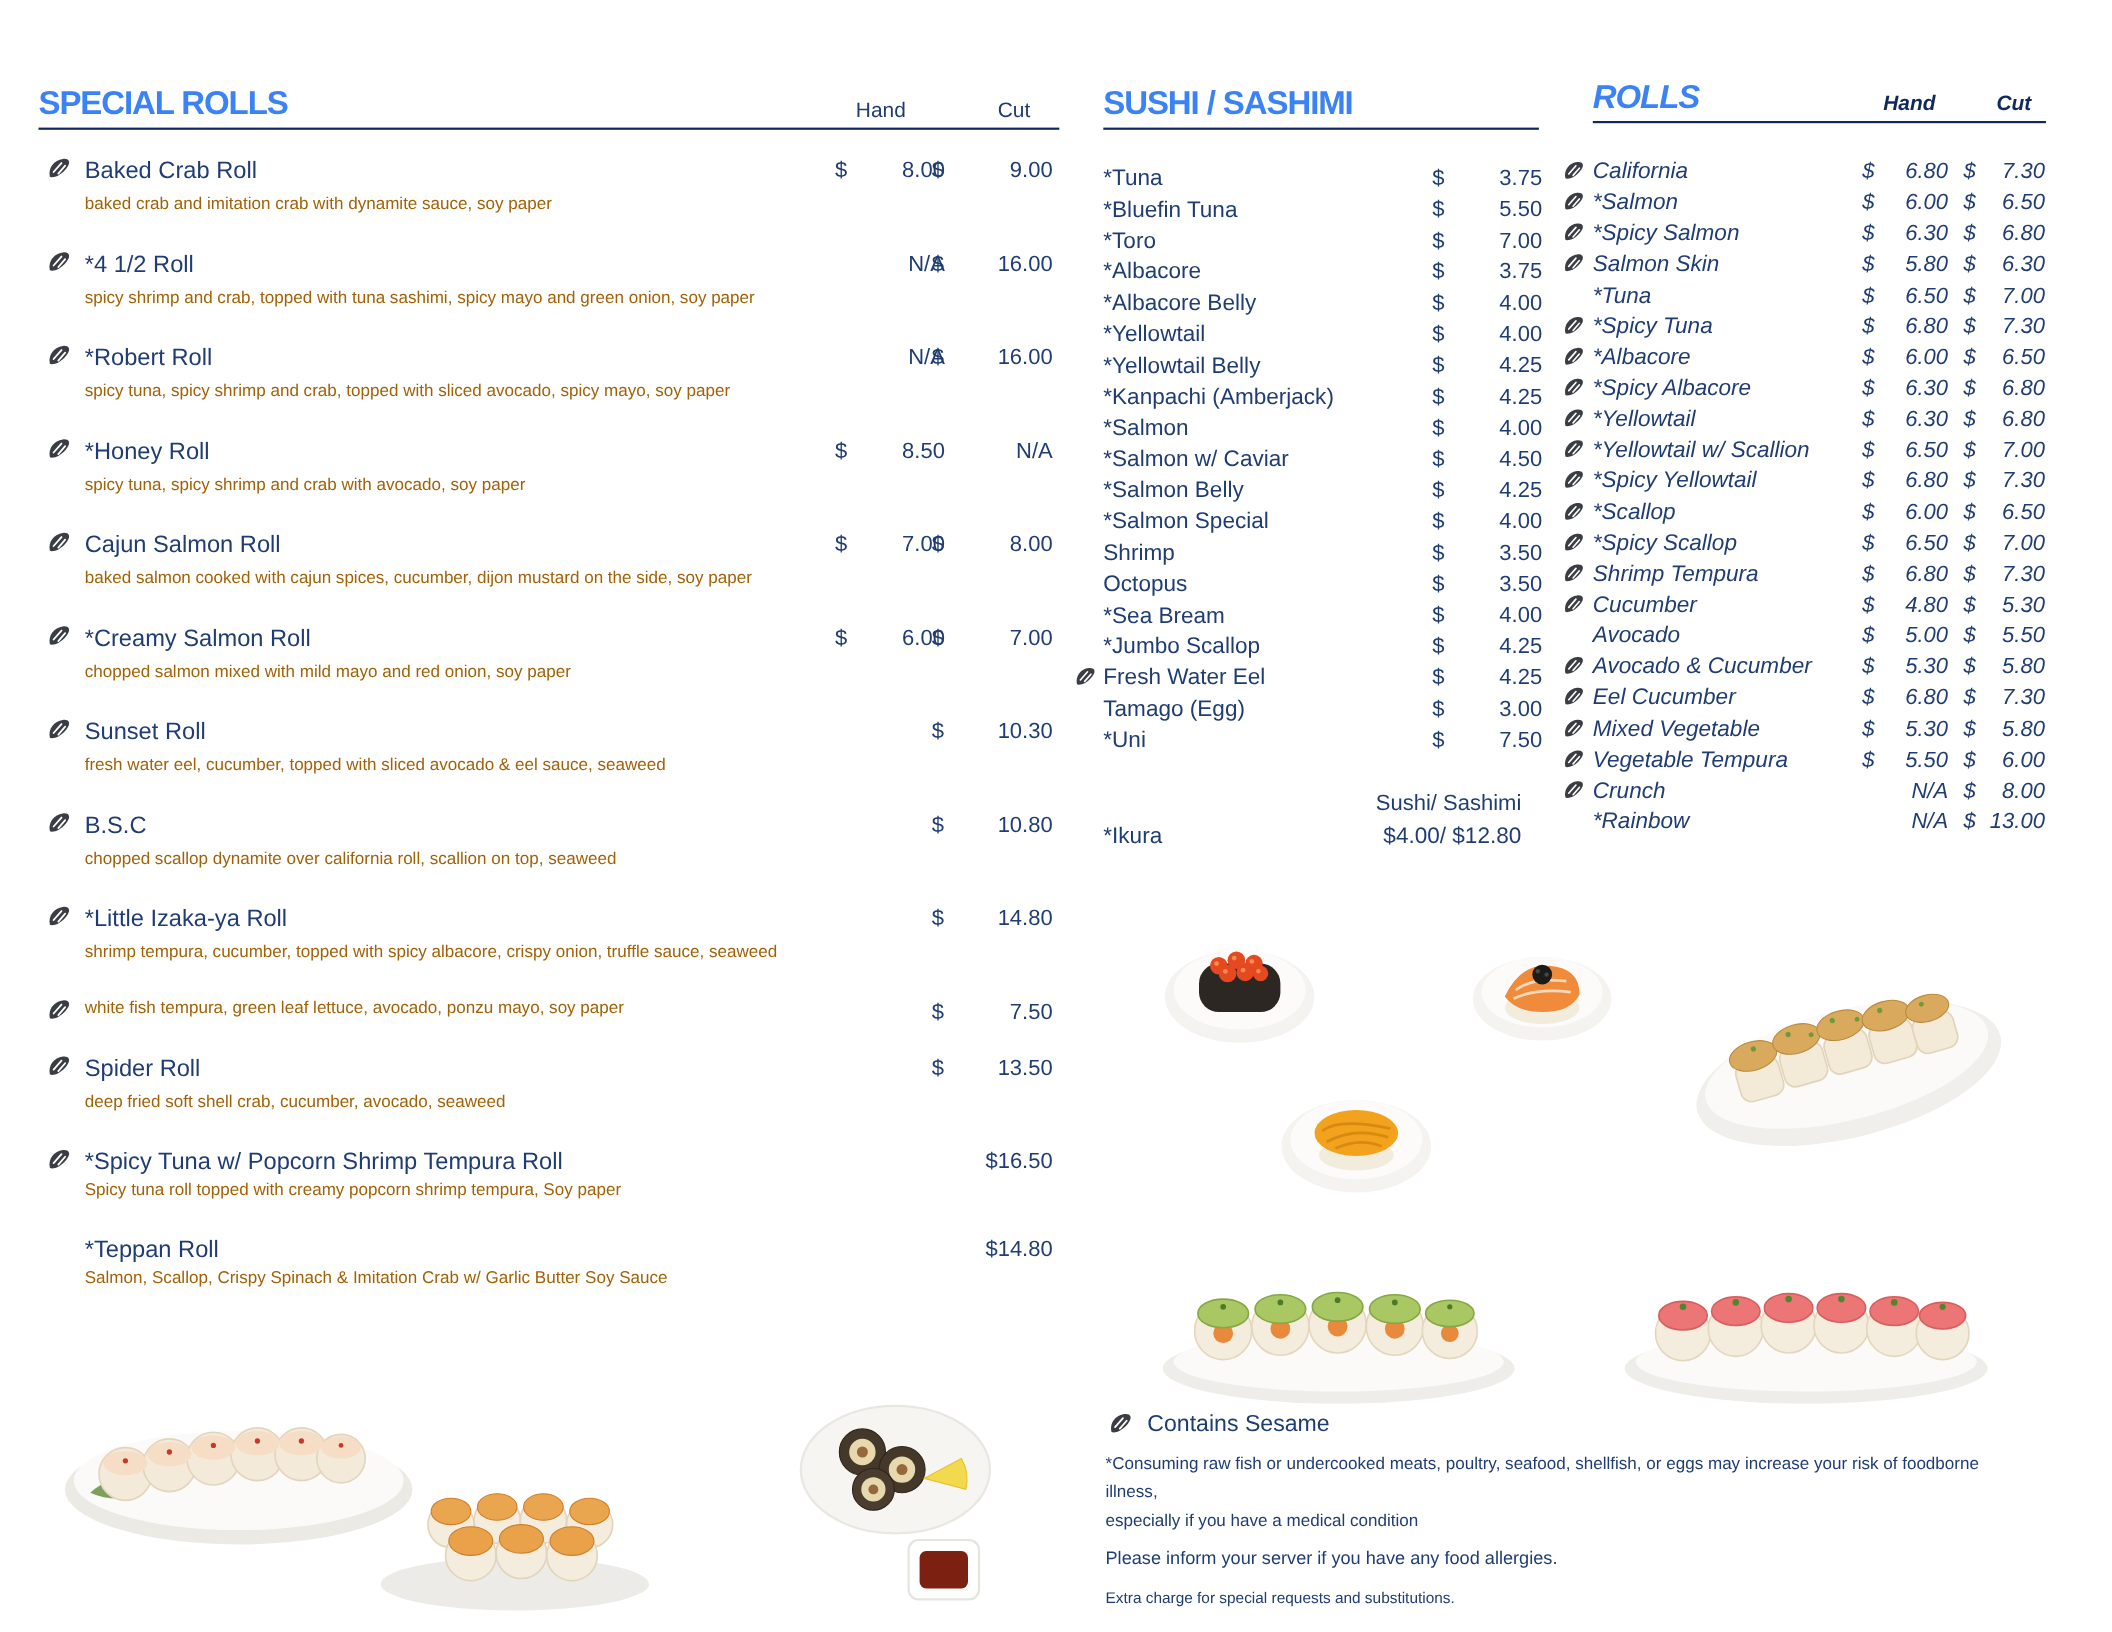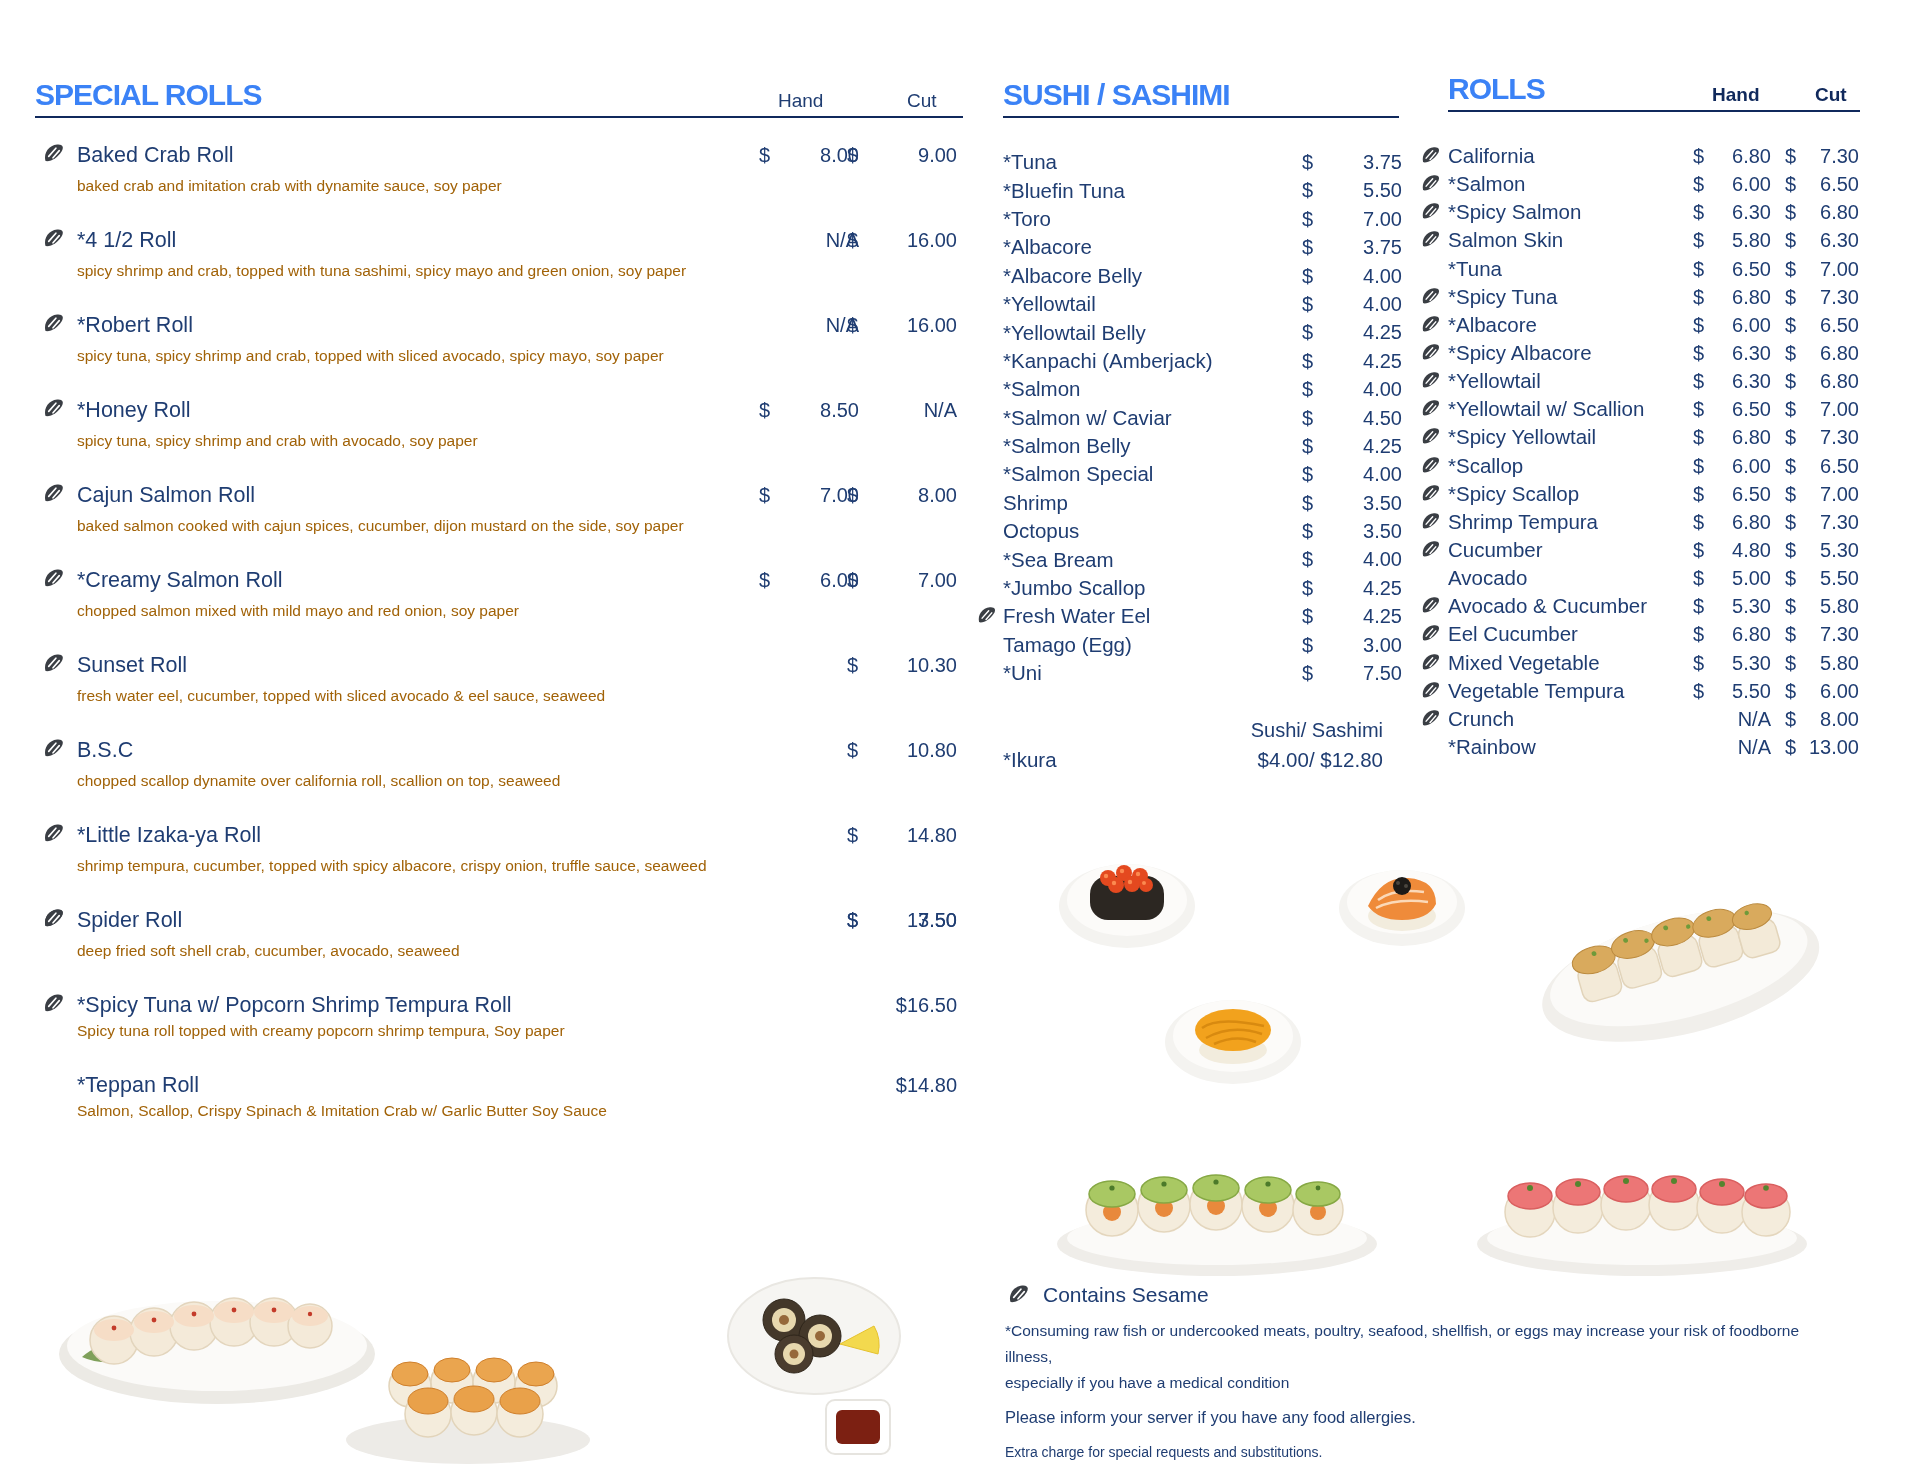--- a/index.html
+++ b/index.html
@@ -28,21 +28,21 @@
   
   .col-sushi{position:absolute;left:1003px;top:76px;width:396px;}
   .su-list{margin-top:30px;}
   .su-row{position:relative;height:28.4px;font-size:20.5px;display:flex;align-items:center;}
   .su-price{position:absolute;left:299px;width:100px;top:3px;}
   .su-dual-label{margin-top:32px;text-align:right;padding-right:16px;font-size:20px;}
   .su-ikura{position:relative;margin-top:4px;font-size:20.5px;height:28px;display:flex;align-items:center;}
   .su-ikura .ik-price{position:absolute;right:16px;top:2px;}
 
   
-  .col-rolls{position:absolute;left:1448px;top:70px;width:412px;}
+  .col-rolls{position:absolute;left:1448px;top:70px;width:412px;font-style:italic;}
   .ro-list{margin-top:30px;}
   .ro-row{position:relative;height:28.15px;font-size:20.5px;display:flex;align-items:center;}
   .ro-hand{left:245px;width:78px;top:3px;}
   .ro-cut{left:337px;width:74px;top:3px;}
 
   
   .ses{width:23px;height:23px;display:inline-block;}
   .sp-item .ses{position:absolute;left:7px;top:0;}
   .su-row .ses{position:absolute;left:-27px;top:3px;width:21px;height:21px;}
   .ro-row .ses{position:absolute;left:-28px;top:3px;width:21px;height:21px;}
@@ -220,20 +220,21 @@
         <div class="pc pc-cut">
             <span>$</span>
             <span class="val">14.80</span>
           </div>
       </div>
 
       <div class="sp-item">
         <svg class="ses">
             <use href="#sesame"></use>
           </svg>
+        <div class="sp-desc">white fish tempura, green leaf lettuce, avocado, ponzu mayo, soy paper</div>
         <div class="pc pc-hand">
             <span></span>
             <span class="val"></span>
           </div>
         <div class="pc pc-cut">
             <span>$</span>
             <span class="val">7.50</span>
           </div>
       </div>
 

